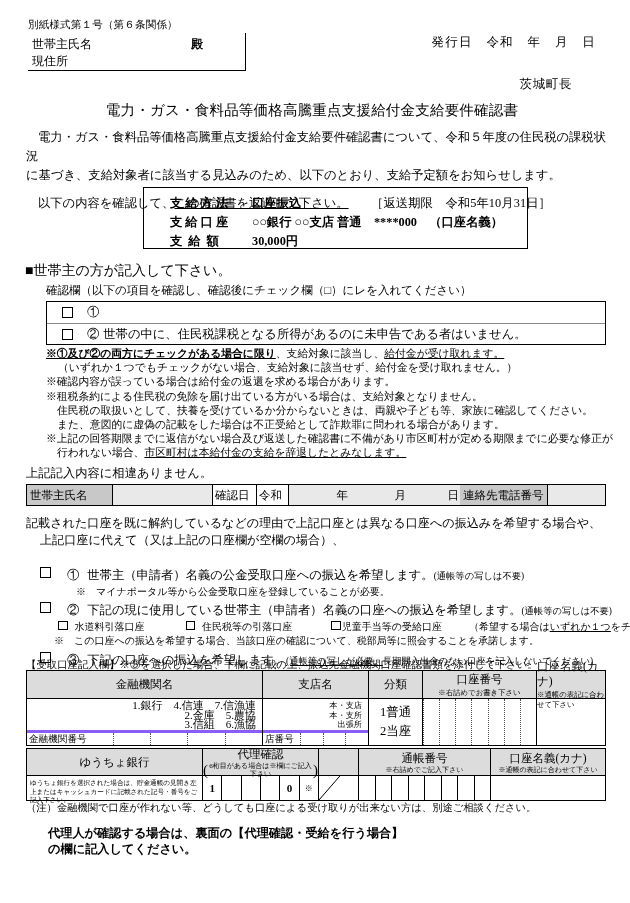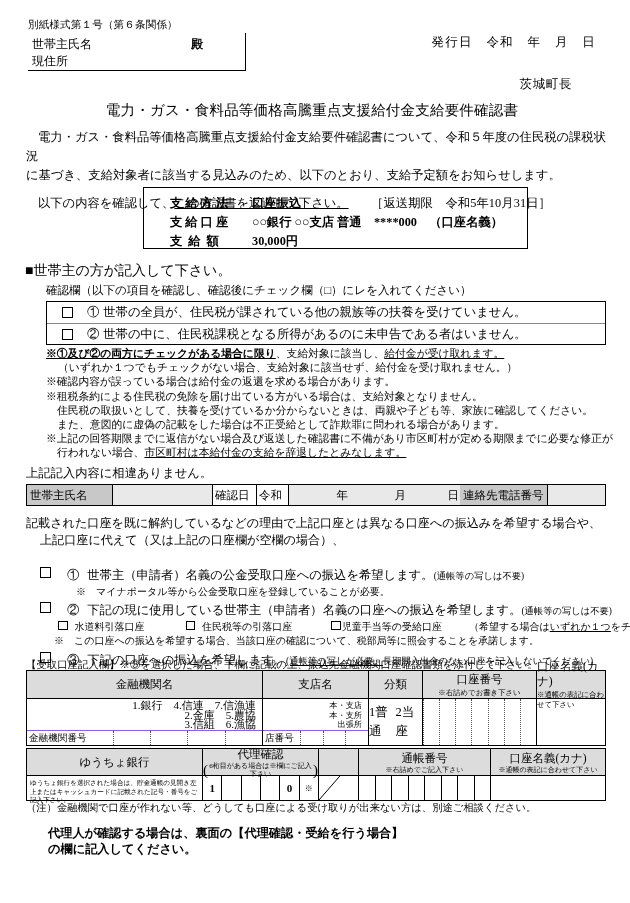--- a/index.html
+++ b/index.html
@@ -342,35 +342,36 @@
     font-size: 8.2px;
     text-align: right;
     padding-right: 6px;
     padding-top: 2px;
     line-height: 9.6px;
   }
   .num-sub-row {
     position: absolute;
     left: 0; right: 0; bottom: 0;
     height: 15px;
-    border-top: 1px solid #8b5cf6;
+    border-top: 3px solid #8b5cf6;
     display: flex;
     align-items: center;
     font-size: 9.6px;
     box-sizing: border-box;
   }
   .num-sub-label { padding-left: 2px; white-space: nowrap; }
   .dotcells { display: flex; height: 100%; flex: 1; }
   .dotcell {
     flex: 1;
     border-left: 1px dotted #555;
     box-sizing: border-box;
   }
   .type-cell {
     display: flex;
+    flex-direction: column;
     align-items: center;
     justify-content: center;
     font-size: 12.5px;
     line-height: 19px;
   }
   .acctnum-cells {
     display: flex;
     height: 100%;
   }
   .acctnum-cells > div {
@@ -512,21 +513,20 @@
     <span class="pay-value r3">30,000円</span>
   </div>
 
   <div class="sec-head">■世帯主の方が記入して下さい。</div>
   <div class="confirm-note">確認欄（以下の項目を確認し、確認後にチェック欄（□）にレを入れてください）</div>
 
   <div class="chk-table">
     <div class="chk-row">
       <span class="chk-box"></span>
       <span class="chk-num">①</span>
-      <span>世帯の全員が、住民税が課されている他の親族等の扶養を受けていません。</span>
     </div>
     <div class="chk-row">
       <span class="chk-box"></span>
       <span class="chk-num">②</span>
       <span>世帯の中に、住民税課税となる所得があるのに未申告である者はいません。</span>
     </div>
   </div>
 
   <div class="notes">
     <div><span class="ul bold">※①及び②の両方にチェックがある場合に限り</span><span>、支給対象に該当し、</span><span class="ul">給付金が受け取れます。</span></div>

